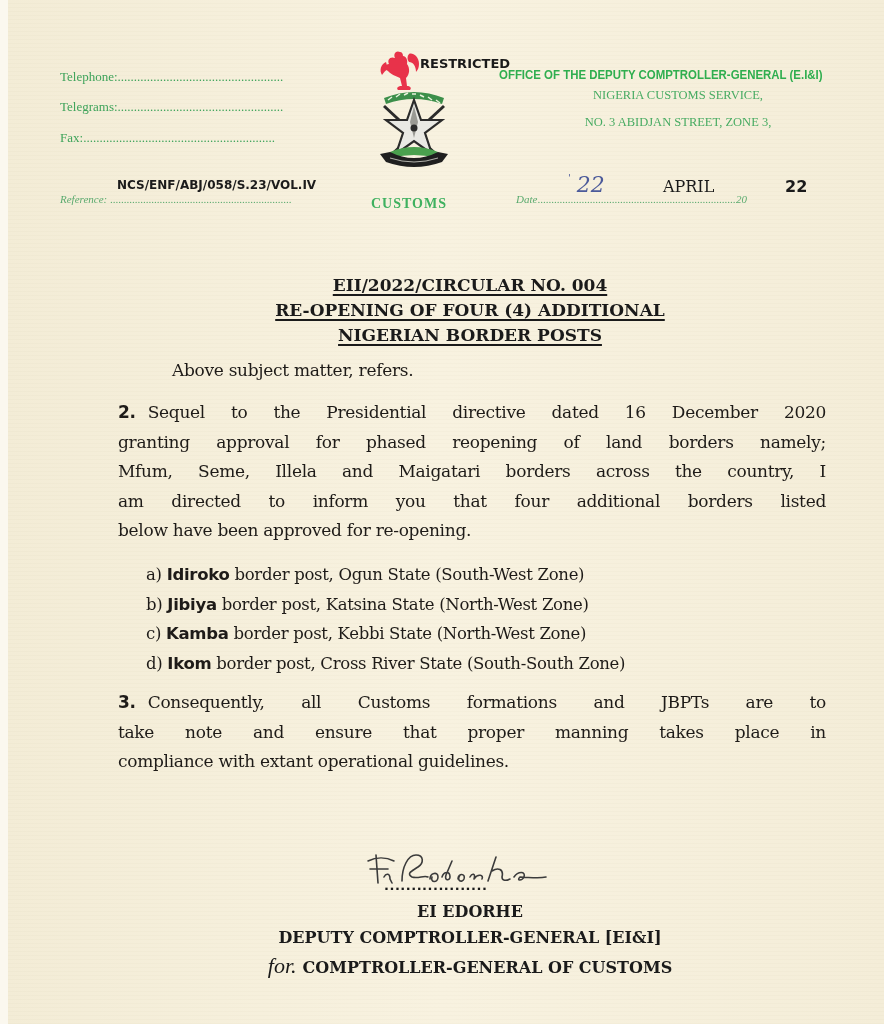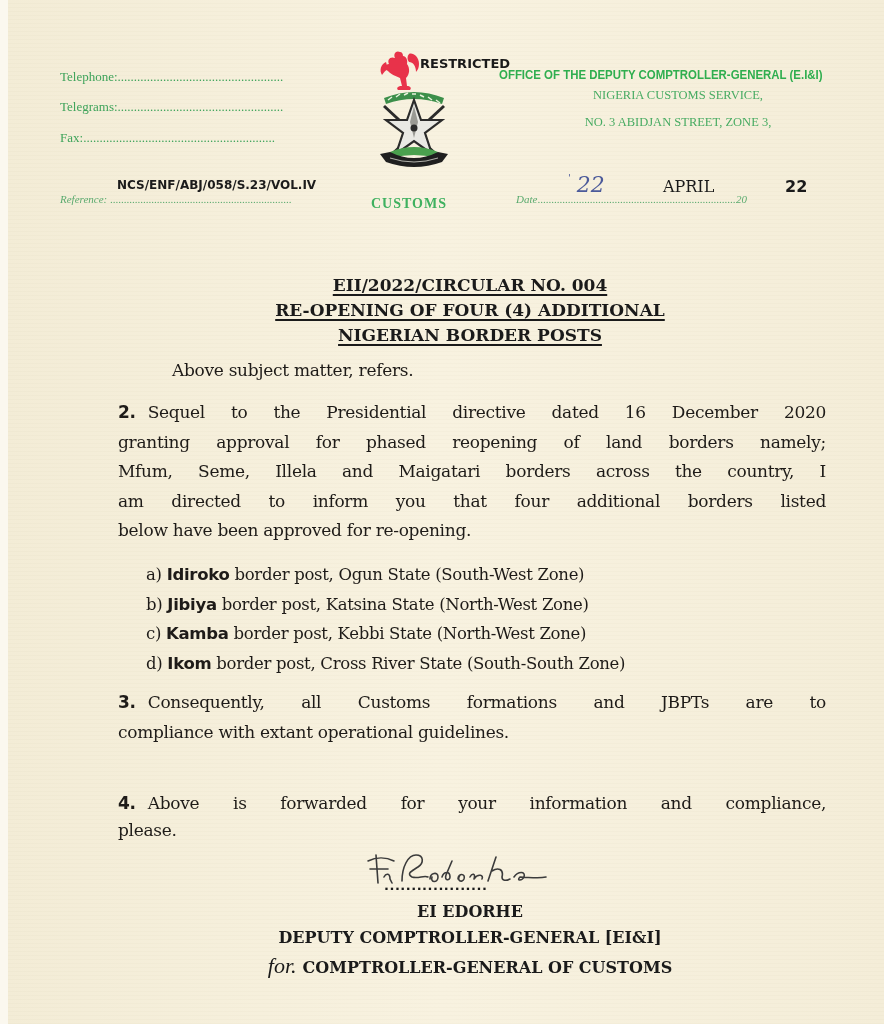--- a/index.html
+++ b/index.html
@@ -148,27 +148,24 @@
     <div class="list-item">
       <span>c)</span> <b>Kamba</b><span> border post, Kebbi State (North-West Zone)</span>
     </div>
     <div class="list-item">
       <span>d)</span> <b>Ikom</b><span> border post, Cross River State (South-South Zone)</span>
     </div>
   </div>
 
   <div class="para" style="top:688px;">
     <span class="para-line"><span class="num">3.</span><span>Consequently, all Customs formations and JBPTs are to</span></span>
+    <span class="para-line">take note and ensure that proper manning takes place in</span>
     <span class="para-line last">compliance with extant operational guidelines.</span>
   </div>
 
-  <div class="para" style="top:789px;">
-    <span class="para-line"><span class="num">4.</span><span>Above is forwarded for your information and compliance,</span></span>
-    <span class="para-line last" style="margin-top:-3px;">please.</span>
-  </div>
 
   <svg class="signature" viewBox="0 0 220 50">
     <g fill="none" stroke="#3b3b3b" stroke-width="1.6" stroke-linecap="round" stroke-linejoin="round">
       <path d="M6 14 C14 10 24 10 32 14"></path>
       <path d="M14 8 L16 36"></path>
       <path d="M8 22 L26 22"></path>
       <path d="M22 30 C24 26 28 26 28 32 L30 36"></path>
       <path d="M40 34 C40 20 46 8 54 8 C62 8 62 16 56 20 C50 24 44 26 50 30 C56 32 62 28 66 30"></path>
       <path d="M68 32 C68 26 76 24 76 30 C76 36 68 36 70 30"></path>
       <path d="M80 30 C82 24 88 24 88 30 C88 34 82 34 84 28 L90 14"></path>

